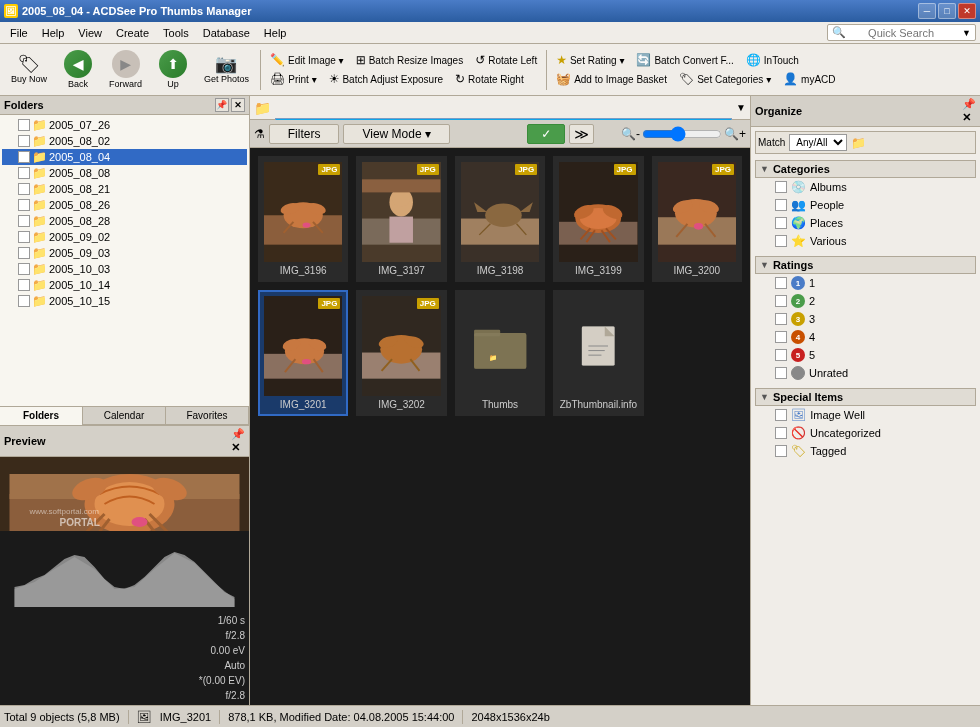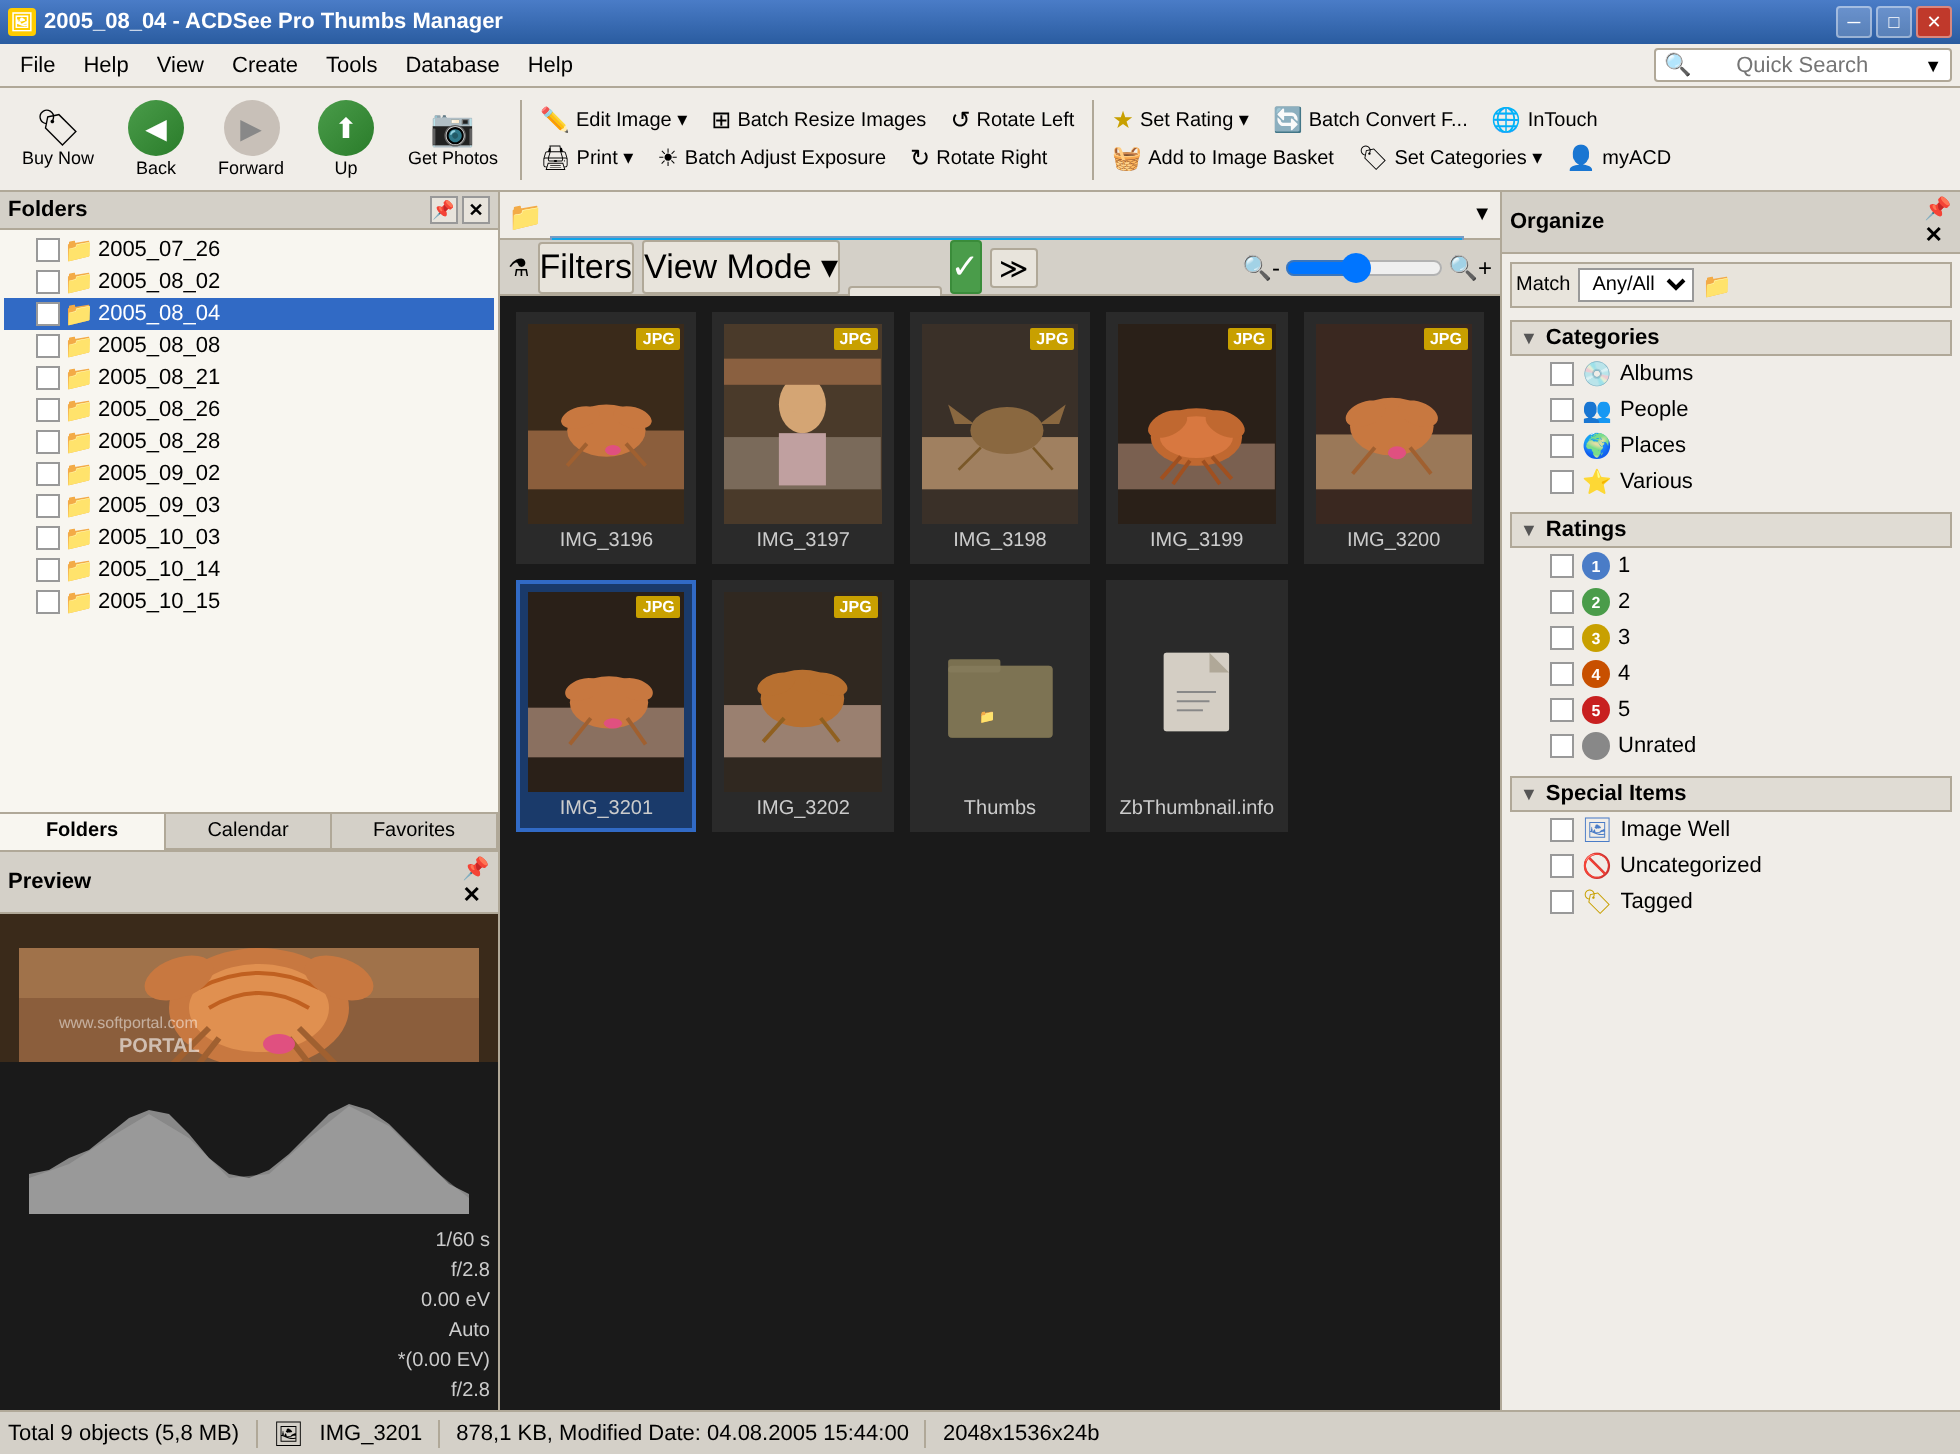--- a/index.html
+++ b/index.html
@@ -55,21 +55,21 @@
     #preview-header { background: #d4d0c8; padding: 2px 4px; display: flex; align-items: center; justify-content: space-between; font-size: 11px; font-weight: bold; border-bottom: 1px solid #b0a898; }
     #preview-content { flex: 1; background: #2a2a2a; display: flex; align-items: center; justify-content: center; overflow: hidden; position: relative; }
     #preview-histogram { height: 80px; background: #1a1a1a; display: flex; align-items: flex-end; padding: 4px; position: relative; }
     #preview-info { background: #1a1a1a; color: #ccc; font-size: 10px; padding: 2px 4px; text-align: right; line-height: 1.5; }
 
     
     #center-area { flex: 1; display: flex; flex-direction: column; background: #1a1a1a; }
     #path-bar { background: #f0ede8; border-bottom: 1px solid #b0a898; height: 24px; display: flex; align-items: center; padding: 0 4px; gap: 4px; }
     #path-input { flex: 1; height: 18px; border: 1px solid #7a9cc4; background: #0ea5e9; padding: 0 4px; font-size: 15px; margin-top: 39px; }
     #content-toolbar { background: #d4d0c8; border-bottom: 1px solid #b0a898; height: 28px; display: flex; align-items: center; padding: 0 4px; gap: 4px; }
-    .ct-btn { display: flex; align-items: center; gap: 3px; padding: 2px 0; cursor: pointer; border: 1px solid transparent; border-radius: 2px; font-size: 17px; background: #e8e4dc; border-color: #b0a898; }
+    .ct-btn { display: flex; align-items: center; gap: 3px; padding: 2px 18px; cursor: pointer; border: 1px solid transparent; border-radius: 2px; font-size: 12px; background: #e8e4dc; border-color: #b0a898; }
     #thumbnail-grid { flex: 1; background: #1a1a1a; padding: 8px; display: grid; grid-template-columns: repeat(5, 1fr); gap: 8px; overflow-y: auto; align-content: start; }
     .thumb-item { background: #2a2a2a; border: 2px solid transparent; cursor: pointer; display: flex; flex-direction: column; align-items: center; padding: 4px; }
     .thumb-item.selected { border-color: #316ac5; background: #1a3a6a; }
     .thumb-img { width: 100%; height: 100px; background: #333; display: flex; align-items: center; justify-content: center; overflow: hidden; position: relative; }
     .thumb-img svg { width: 100%; height: 100%; }
     .thumb-badge { position: absolute; top: 2px; right: 2px; background: #c8a000; color: white; font-size: 8px; padding: 1px 3px; border-radius: 1px; font-weight: bold; }
     .thumb-label { color: #ccc; font-size: 10px; margin-top: 3px; text-align: center; }
 
     
     #right-panel { width: 230px; background: #f0ede8; border-left: 1px solid #b0a898; display: flex; flex-direction: column; }

